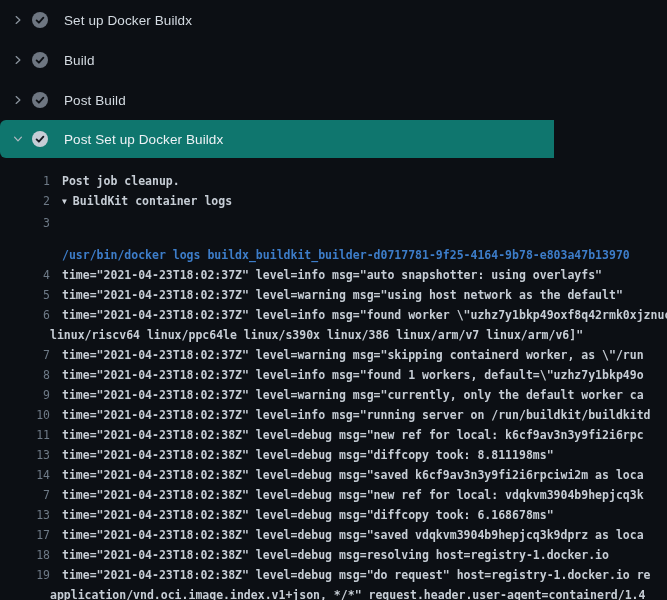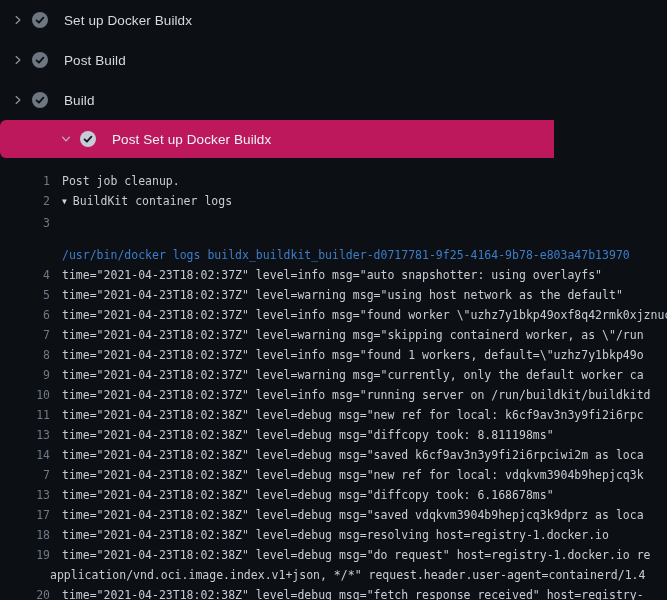--- a/index.html
+++ b/index.html
@@ -7,21 +7,21 @@
     width:667px;height:600px;overflow:hidden;
     background:#0c0f14;
     font-family:"Liberation Sans", sans-serif;
     -webkit-font-smoothing:antialiased;
   }
   .steps{width:554px;}
   .step-row{
     display:flex;align-items:center;height:40px;cursor:pointer;
   }
   .step-row.expanded{
-    background:#be185d;height:38px;border-radius:6px 0 0 6px;padding-left:48px;
+    background:#0f766e;height:38px;border-radius:6px 0 0 6px;
   }
   .chev{
     width:16px;height:16px;margin-left:10px;flex:0 0 16px;
     display:flex;align-items:center;justify-content:center;
   }
   .chev svg{display:block;}
   .checkcircle{
     width:16px;height:16px;margin-left:6px;flex:0 0 16px;
   }
   .step-label{
@@ -31,21 +31,21 @@
   .log{
     padding-top:13px;
     font-family:"DejaVu Sans Mono","Liberation Mono",monospace;
     font-size:11.5px;line-height:20px;color:#c6cdd5;
   }
   .log-line{display:flex;}
   .ln{
     flex:0 0 50px;width:50px;text-align:right;color:#6e7a87;
     user-select:none;cursor:pointer;
   }
-  .lc{flex:1;min-width:0;}
+  .lc{flex:1;min-width:0;font-weight:bold;}
   .lr{white-space:pre;overflow:hidden;}
   .lr.first{padding-left:12px;}
   .lc.cmd .lr{color:#3d7dc9;margin-top:32px;}
   .tri{
     display:inline-block;font-size:8px;color:#cdd3da;
     margin-right:6px;transform:translateY(-1px);cursor:pointer;
   }
 </style>
 </head>
 <body>
@@ -72,36 +72,36 @@
       <svg width="10" height="10" viewBox="0 0 16 16">
           <path d="M5 2.5 L11 8 L5 13.5" fill="none" stroke="#8b949e" stroke-width="2" stroke-linecap="round" stroke-linejoin="round"></path>
         </svg>
     </span>
     <span class="checkcircle">
       <svg width="16" height="16" viewBox="0 0 16 16">
           <circle cx="8" cy="8" r="8" fill="#6e7681"></circle>
           <path d="M4.6 8.4 L6.9 10.7 L11.4 5.6" fill="none" stroke="#0c0f14" stroke-width="1.8" stroke-linecap="round" stroke-linejoin="round"></path>
         </svg>
     </span>
-    <span class="step-label">Post Build</span>
+    <span class="step-label">Build</span>
   </div>
 
   <div class="step-row">
     <span class="chev">
       <svg width="10" height="10" viewBox="0 0 16 16">
           <path d="M5 2.5 L11 8 L5 13.5" fill="none" stroke="#8b949e" stroke-width="2" stroke-linecap="round" stroke-linejoin="round"></path>
         </svg>
     </span>
     <span class="checkcircle">
       <svg width="16" height="16" viewBox="0 0 16 16">
           <circle cx="8" cy="8" r="8" fill="#6e7681"></circle>
           <path d="M4.6 8.4 L6.9 10.7 L11.4 5.6" fill="none" stroke="#0c0f14" stroke-width="1.8" stroke-linecap="round" stroke-linejoin="round"></path>
         </svg>
     </span>
-    <span class="step-label">Build</span>
+    <span class="step-label">Post Build</span>
   </div>
 
   <div class="step-row expanded">
     <span class="chev">
       <svg width="10" height="10" viewBox="0 0 16 16">
           <path d="M2.5 5 L8 11 L13.5 5" fill="none" stroke="#b2bac2" stroke-width="2" stroke-linecap="round" stroke-linejoin="round"></path>
         </svg>
     </span>
     <span class="checkcircle">
       <svg width="16" height="16" viewBox="0 0 16 16">
@@ -143,20 +143,21 @@
       <div class="log-line">
         <div class="ln">5</div>
         <div class="lc">
           <div class="lr first"><span>time="2021-04-23T18:02:37Z" level=warning msg="using host network as the default"</span></div>
         </div>
       </div>
       <div class="log-line">
         <div class="ln">6</div>
         <div class="lc">
           <div class="lr first"><span>time="2021-04-23T18:02:37Z" level=info msg="found worker \"uzhz7y1bkp49oxf8q42rmk0xjznucrc</span></div>
+          <div class="lr"><span>linux/riscv64 linux/ppc64le linux/s390x linux/386 linux/arm/v7 linux/arm/v6]"</span></div>
         </div>
       </div>
       <div class="log-line">
         <div class="ln">7</div>
         <div class="lc">
           <div class="lr first"><span>time="2021-04-23T18:02:37Z" level=warning msg="skipping containerd worker, as \"/run</span></div>
         </div>
       </div>
       <div class="log-line">
         <div class="ln">8</div>

